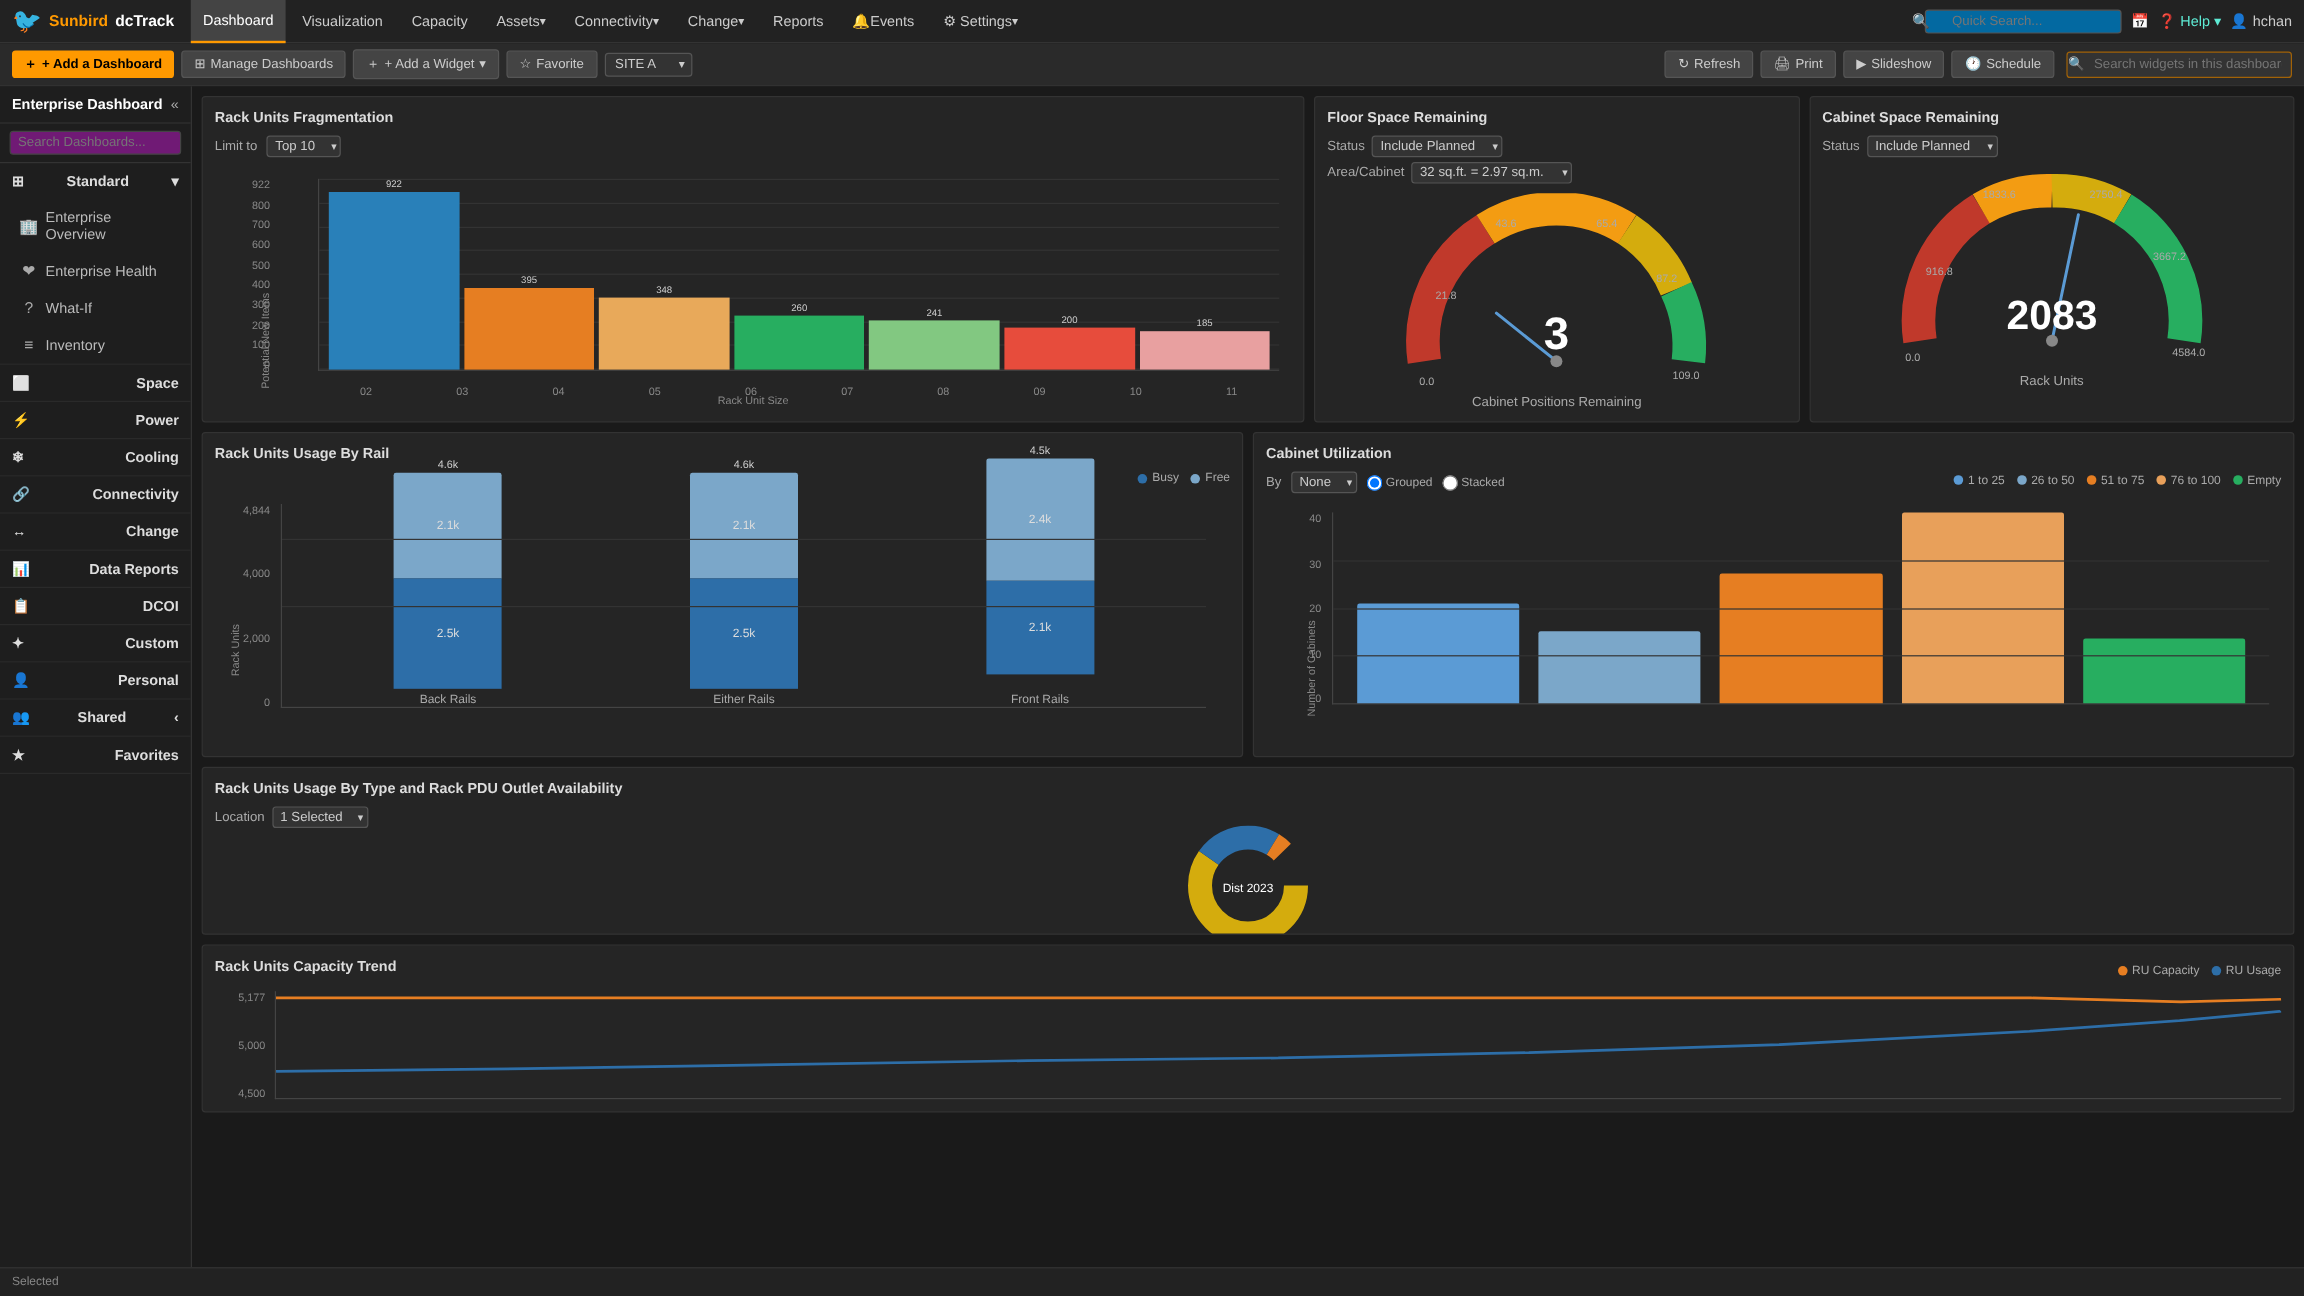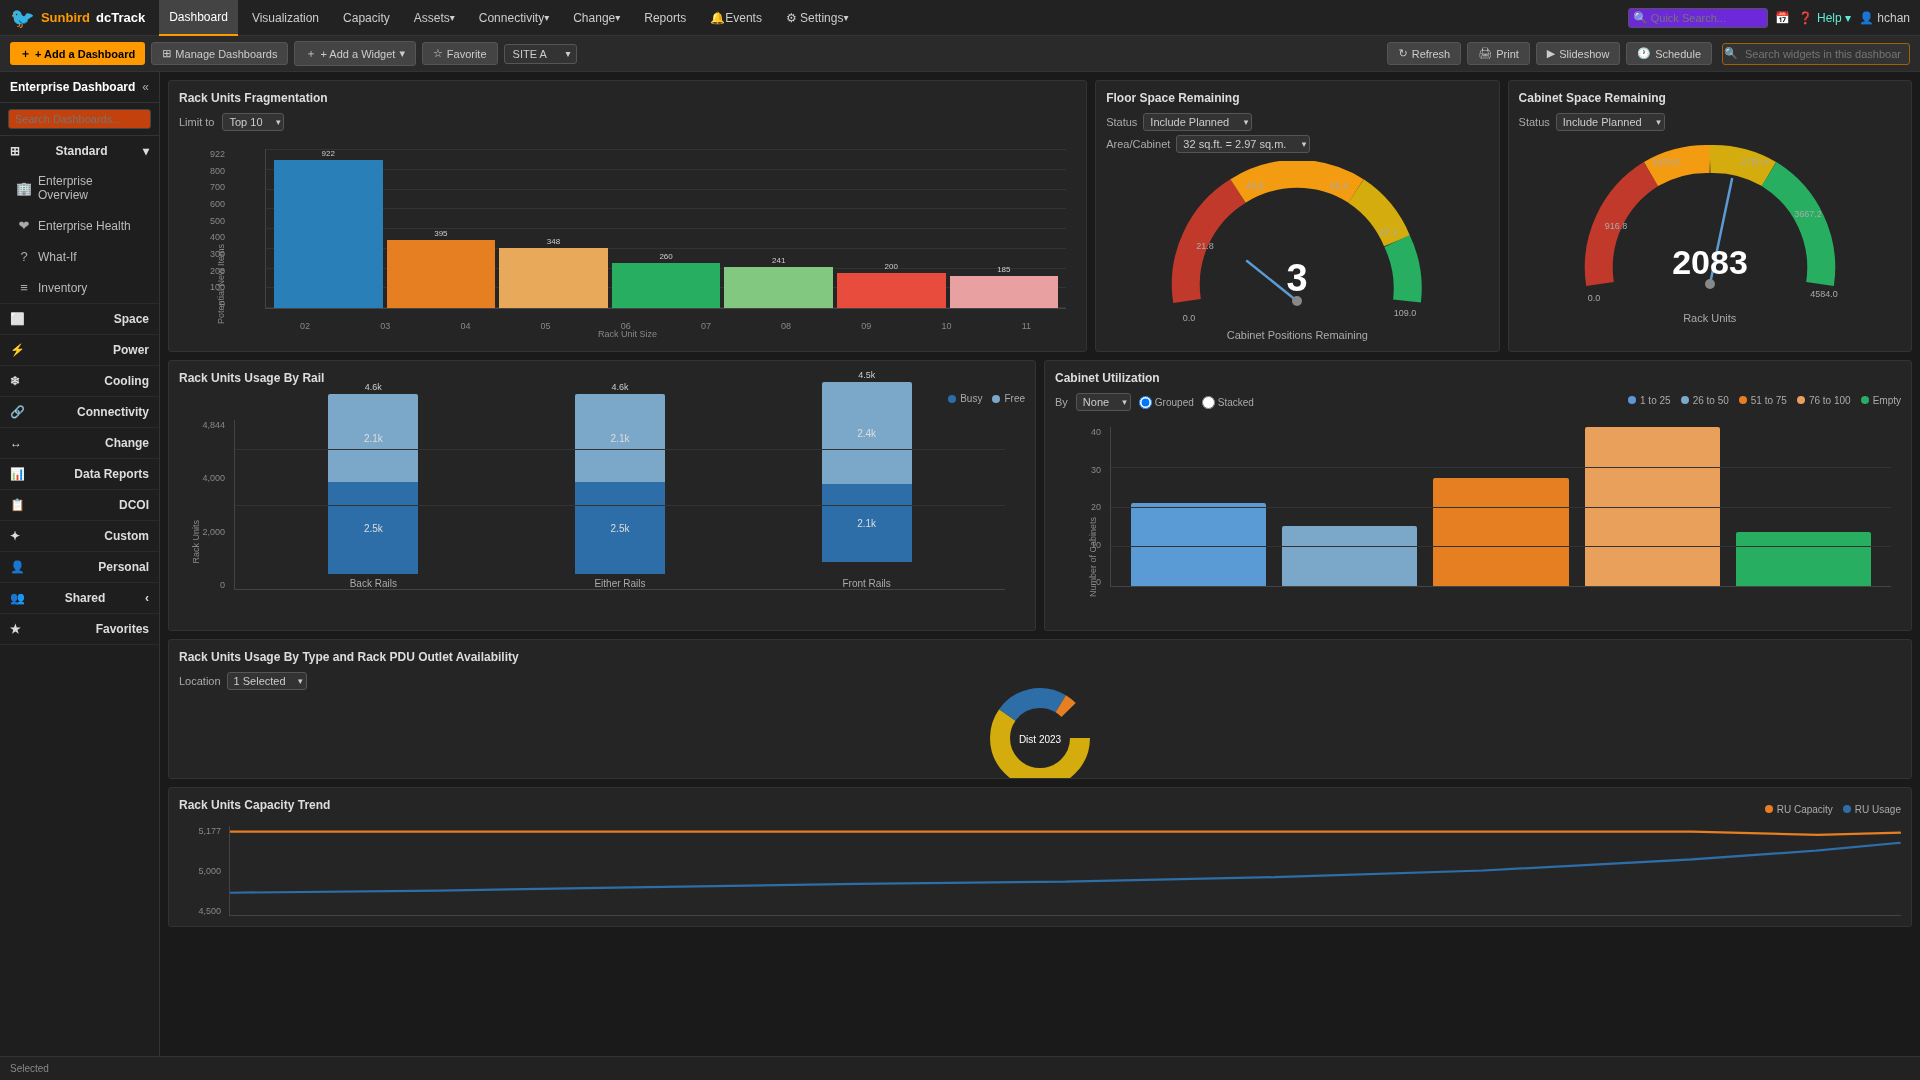--- a/index.html
+++ b/index.html
@@ -5,21 +5,21 @@
     * { box-sizing: border-box; margin: 0; padding: 0; }
     body { background: #1a1a1a; color: #ccc; font-family: Arial, sans-serif; font-size: 12px; overflow: hidden; width: 1920px; height: 1080px; }
     
     
     .top-nav { background: #222; height: 36px; display: flex; align-items: center; padding: 0 10px; border-bottom: 1px solid #333; gap: 4px; }
     .logo { display: flex; align-items: center; gap: 6px; color: #f90; font-weight: bold; font-size: 13px; margin-right: 10px; }
     .nav-item { color: #ccc; padding: 0 10px; cursor: pointer; height: 36px; display: flex; align-items: center; font-size: 12px; }
     .nav-item.active { background: #444; color: #fff; border-bottom: 2px solid #f90; }
     .nav-item.has-arrow::after { content: ' ▾'; font-size: 10px; }
     .nav-right { margin-left: auto; display: flex; align-items: center; gap: 8px; }
-    .nav-search { background: #6d28d9; border: 1px solid #555; color: #ccc; padding: 3px 8px; border-radius: 3px; font-size: 11px; width: 140px; }
+    .nav-search { background: #0369a1; border: 1px solid #555; color: #ccc; padding: 3px 8px; border-radius: 3px; font-size: 11px; width: 164px; margin-left: 16px; }
 
     
     .toolbar { background: #2a2a2a; height: 36px; display: flex; align-items: center; padding: 0 10px; gap: 6px; border-bottom: 1px solid #333; }
     .btn-orange { background: #f90; color: #000; padding: 4px 10px; border-radius: 3px; font-size: 11px; cursor: pointer; display: flex; align-items: center; gap: 4px; border: none; font-weight: bold; }
     .btn-dark { background: #444; color: #ccc; padding: 4px 10px; border-radius: 3px; font-size: 11px; cursor: pointer; display: flex; align-items: center; gap: 4px; border: 1px solid #555; }
     .site-select { background: #333; border: 1px solid #555; color: #ccc; padding: 3px 28px 3px 8px; border-radius: 3px; font-size: 11px; cursor: pointer; appearance: none; }
     .site-wrapper { position: relative; display: flex; align-items: center; }
     .site-wrapper::after { content: '▾'; position: absolute; right: 6px; color: #ccc; font-size: 10px; pointer-events: none; }
     .toolbar-search { background: #333; border: 1px solid #a16207; color: #ccc; padding: 4px 8px; border-radius: 3px; font-size: 11px; width: 188px; margin-left: 4px; }
     .toolbar-right { margin-left: auto; display: flex; align-items: center; gap: 6px; }
@@ -139,21 +139,21 @@
 </div>
 
 <div class="main-layout">
 
   <div class="sidebar">
     <div class="sidebar-header">
       <span class="sidebar-title">Enterprise Dashboard</span>
       <span class="sidebar-toggle">«</span>
     </div>
     <div class="sidebar-search">
-      <input style="width: 100%; background: #c2410c; border: 1px solid rgb(68, 68, 68); color: rgb(204, 204, 204); padding: 3px 6px; border-radius: 3px; font-size: 11px;" placeholder="Search Dashboards...">
+      <input style="width: 100%; background: #701a75; border: 1px solid rgb(68, 68, 68); color: rgb(204, 204, 204); padding: 3px 6px; border-radius: 3px; font-size: 11px;" placeholder="Search Dashboards...">
     </div>
 
     <div class="sidebar-section">
       <div class="sidebar-section-header">
         <span>⊞</span>
         <span>Standard</span>
         <span>▾</span>
       </div>
       <div class="sidebar-item">
         <span class="sidebar-item-icon">🏢</span>

